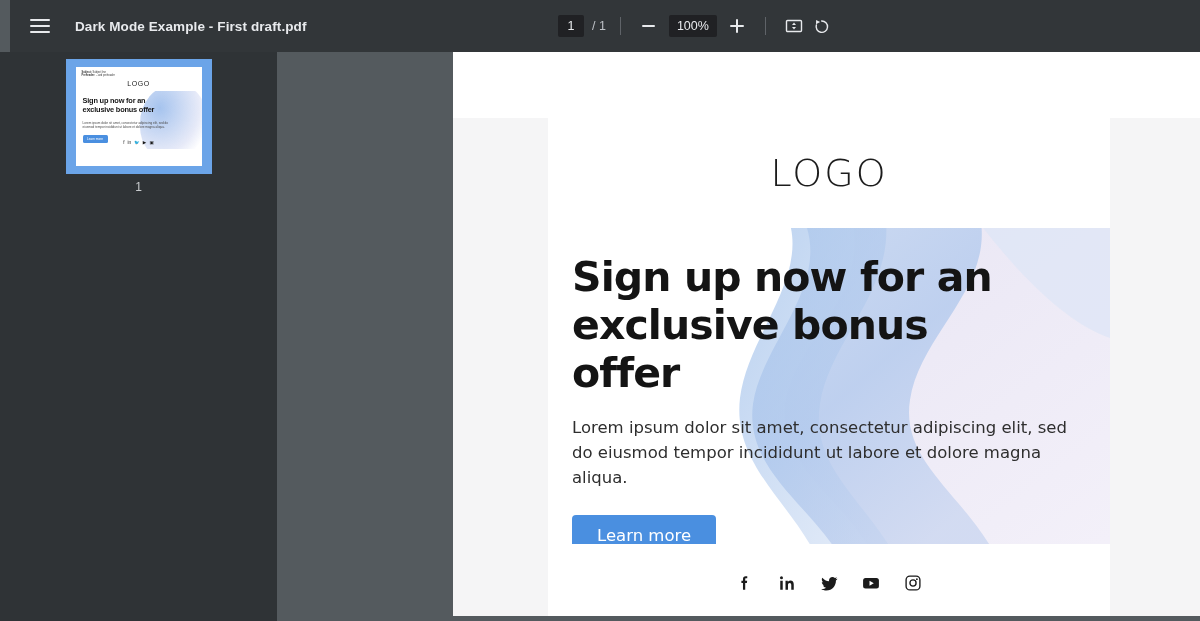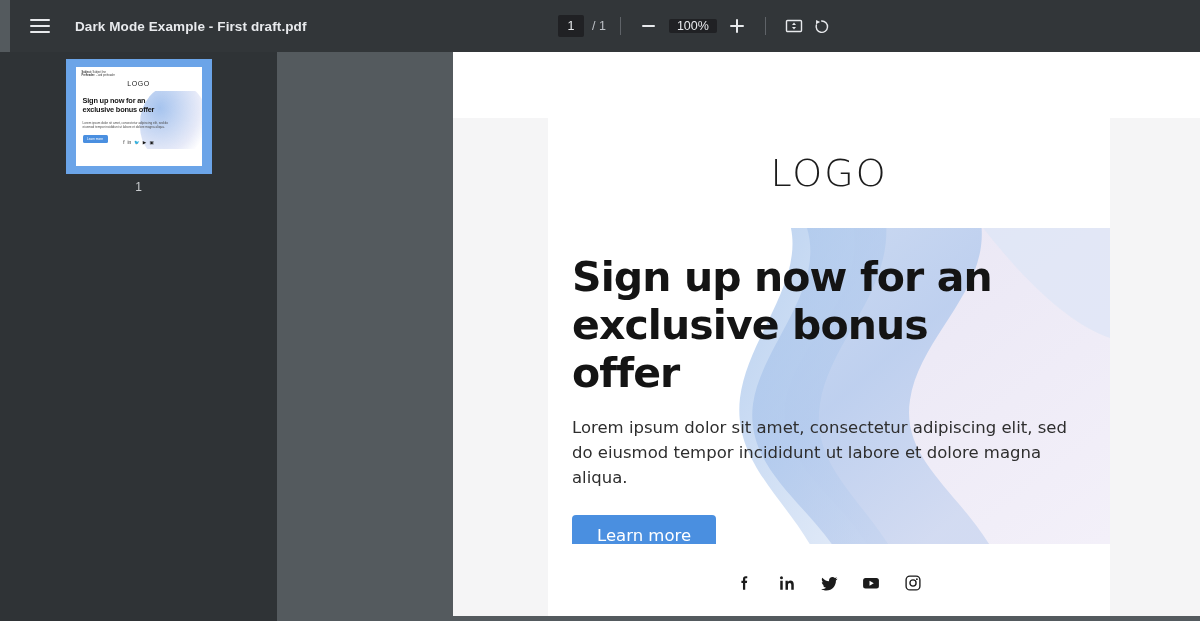--- a/index.html
+++ b/index.html
@@ -126,21 +126,21 @@
     content: "";
     position: absolute;
     background: #e8eaed;
     border-radius: 1px;
   }
   .plus-wrap::before { left: 0; top: 6px; width: 14px; height: 2px; }
   .plus-wrap::after  { top: 0; left: 6px; height: 14px; width: 2px; }
 
   .zoom-field {
     width: 48px;
-    height: 14px;
+    height: 22px;
     background: #202124;
     border: none;
     border-radius: 2px;
     color: #e8eaed;
     font-family: "Liberation Sans", sans-serif;
     font-size: 12.5px;
     text-align: center;
     outline: none;
     padding: 0;
     margin: 0 6px;

